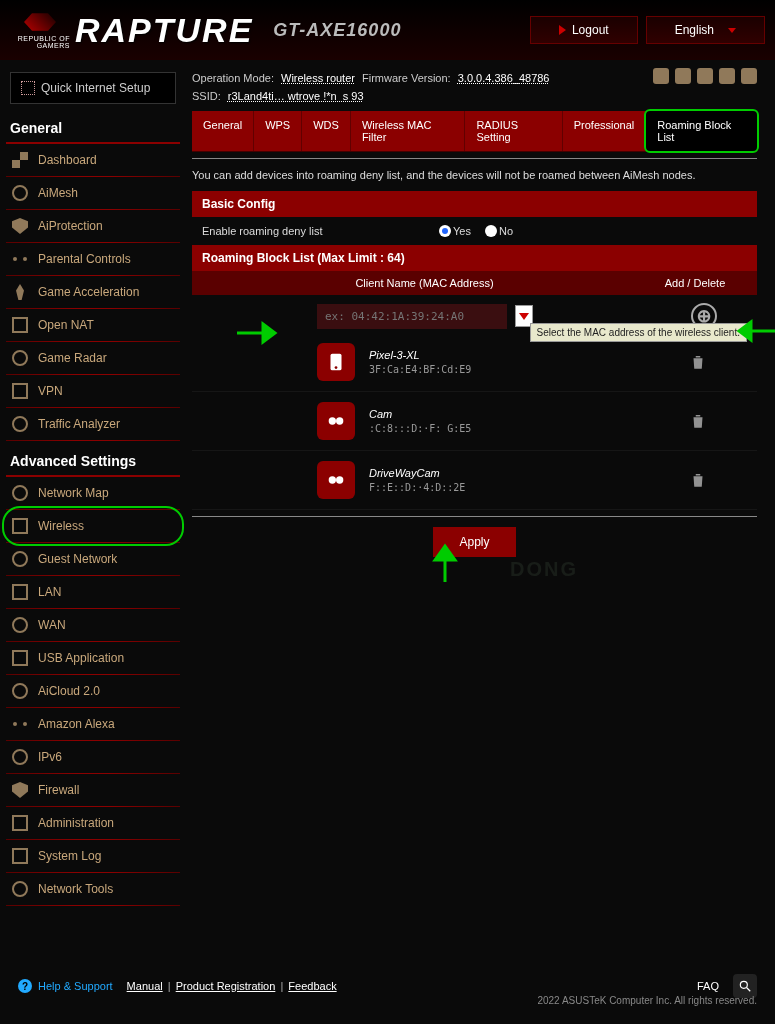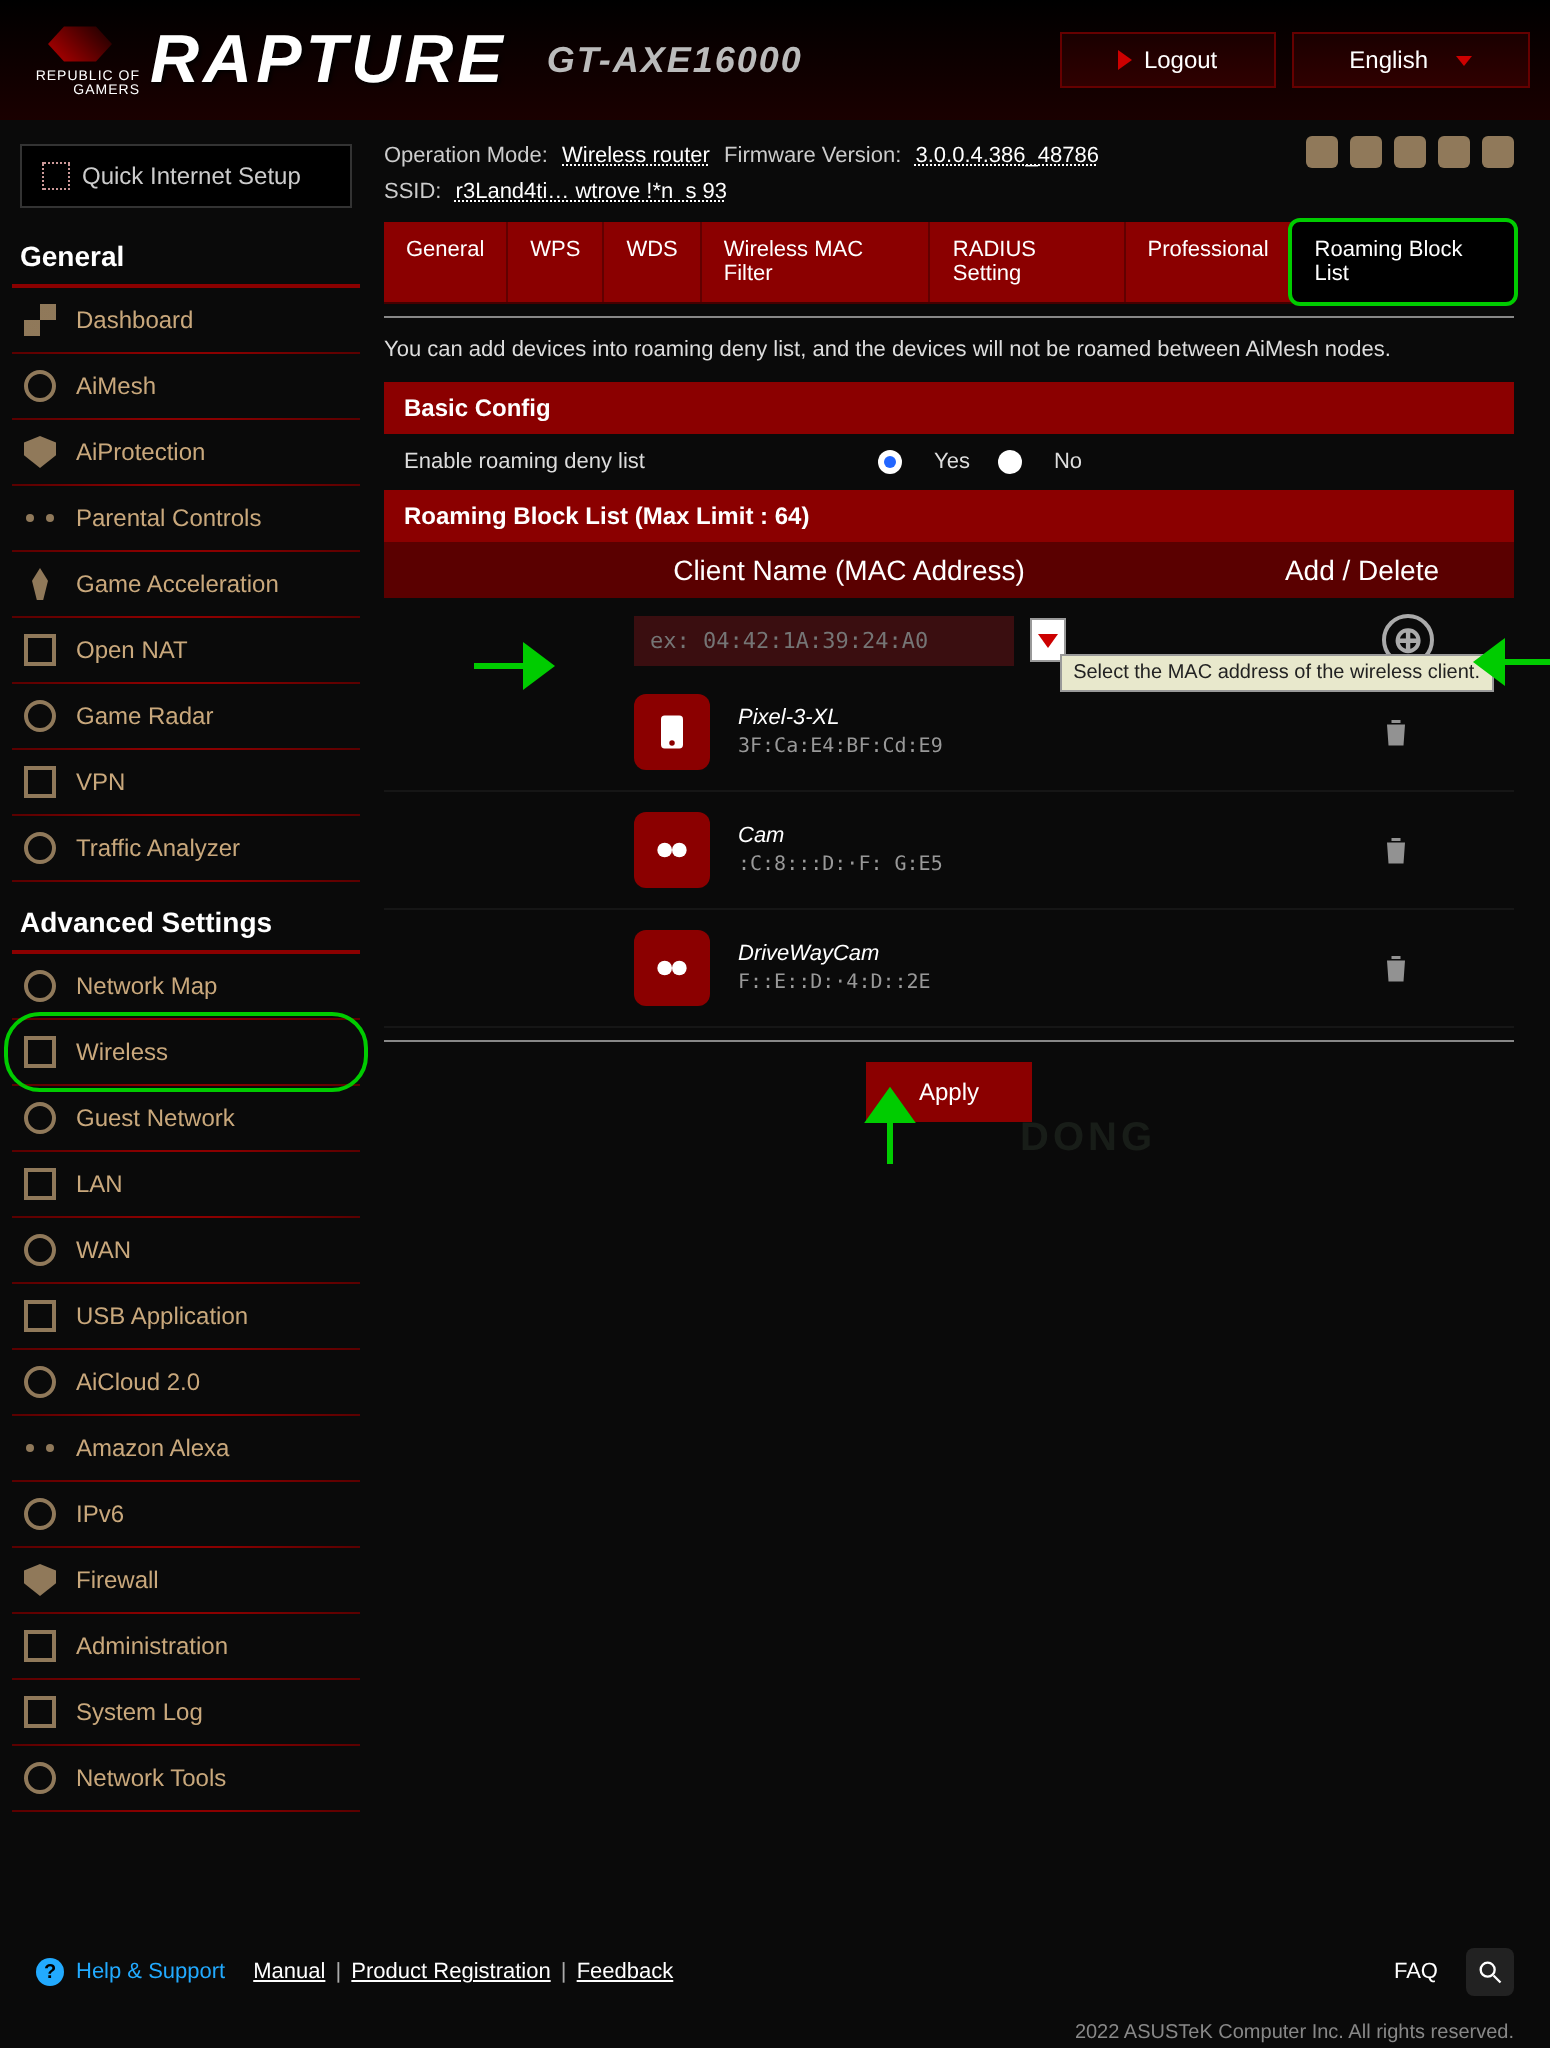--- a/index.html
+++ b/index.html
@@ -95,24 +95,24 @@
 .tabs { display:flex; background:#8b0000; margin-top:6px; border-bottom:1px solid #400;}
 .tab { padding:8px 11px; color:#fff; font-size:11px; cursor:pointer; border-right:1px solid rgba(0,0,0,.3);}
 .tab.active{ background:#000; border:2px solid #0c0; border-radius:6px; margin:-2px;}
 
 h2.page-title{ color:#fff; font-size:16px; margin:14px 0 4px;}
 .divider{ height:1px; background:#888; margin:6px 0 10px;}
 .desc{ font-size:11px; color:#ddd; margin-bottom:10px;}
 .section-hdr{ background:#8b0000; color:#fff; padding:6px 10px; font-size:12px; font-weight:bold;}
 .form-row{ display:flex; align-items:center; padding:8px 10px; font-size:11px; color:#ddd;}
 .form-row .lbl{ width:237px;}
-.radio-opt{ display:inline-flex; align-items:flex-start; gap:16px; margin-right:14px;}
+.radio-opt{ display:inline-flex; align-items:flex-start; gap:2px; margin-right:14px;}
 .radio-dot{width:12px;height:12px;border-radius:50%;background:#fff;display:inline-flex;align-items:center;justify-content:center;}
 .radio-dot.sel::after{content:"";width:6px;height:6px;border-radius:50%;background:#26f;}
-.table-hdr{ background:#5a0000; display:flex; color:#fff; font-size:14px; padding:6px 26px; align-items:center;}
+.table-hdr{ background:#5a0000; display:flex; color:#fff; font-size:11px; padding:6px 12px; align-items:center;}
 .col-name{flex:1; text-align:center;}
 .col-act{width:100px; text-align:center;}
 .input-row{ display:flex; align-items:center; padding:8px 10px 4px;}
 .mac-input{ flex:1; background:#3a0e10; border:none; color:#ddd; font-family:monospace; font-size:11px; padding:6px 8px; margin-left:115px; margin-right:8px; max-width:190px;}
 .dd-btn{ width:18px;height:22px;background:#fff;border:1px solid #999;display:flex;align-items:center;justify-content:center;cursor:pointer;}
 .dd-btn .tri{width:0;height:0;border-left:5px solid transparent;border-right:5px solid transparent;border-top:7px solid #c00;}
 .add-btn{ width:26px;height:26px;border:2px solid #aaa;border-radius:50%;display:flex;align-items:center;justify-content:center;color:#aaa;font-size:18px;font-weight:bold;cursor:pointer;margin-left:auto;margin-right:30px;}
 .tooltip{ position:absolute; background:#e8e8cc; border:1px solid #999; color:#222; font-size:10px; padding:3px 6px;}
 .device-row{ display:flex; align-items:center; padding:10px; border-bottom:1px solid rgba(255,255,255,.05);}
 .dev-icon{ width:38px;height:38px;background:#8b0000;border-radius:6px;display:flex;align-items:center;justify-content:center;color:#fff;margin-left:115px;}
@@ -128,21 +128,21 @@
 .green-arrow{ position:absolute; pointer-events:none;}
 .ga-right svg,.ga-left svg,.ga-up svg{fill:none;stroke:#0c0;stroke-width:3;}
 
 .footer{ position:absolute; bottom:0; left:0; right:0; padding:4px 18px; font-size:11px; color:#aaa; display:flex; align-items:center; gap:6px;}
 .footer .links a{ color:#fff; text-decoration:underline; margin:0 2px; cursor:pointer;}
 .footer .help{ color:#2af; margin-right:6px;}
 .qmark{width:14px;height:14px;border-radius:50%;background:#2af;color:#000;display:inline-flex;align-items:center;justify-content:center;font-weight:bold;font-size:10px;}
 .faq{ margin-left:auto; margin-right:8px; color:#fff;}
 .search-btn{ width:24px;height:24px;background:#222;border-radius:4px;display:flex;align-items:center;justify-content:center;cursor:pointer;}
 .search-btn svg{width:14px;height:14px;stroke:#fff;fill:none;stroke-width:2;}
-.copyright{ position:absolute; bottom:2px; right:18px; font-size:10px; color:#888;}
+.copyright{ position:absolute; bottom:18px; right:18px; font-size:10px; color:#888;}
 .footer{bottom:22px;}
 </style>
 </head>
 <body>
 
 <div class="topbar">
   <div class="logo-area">
     <div class="rog-logo">
       <div class="rog-eye"></div>
       <span>REPUBLIC OF GAMERS</span>

